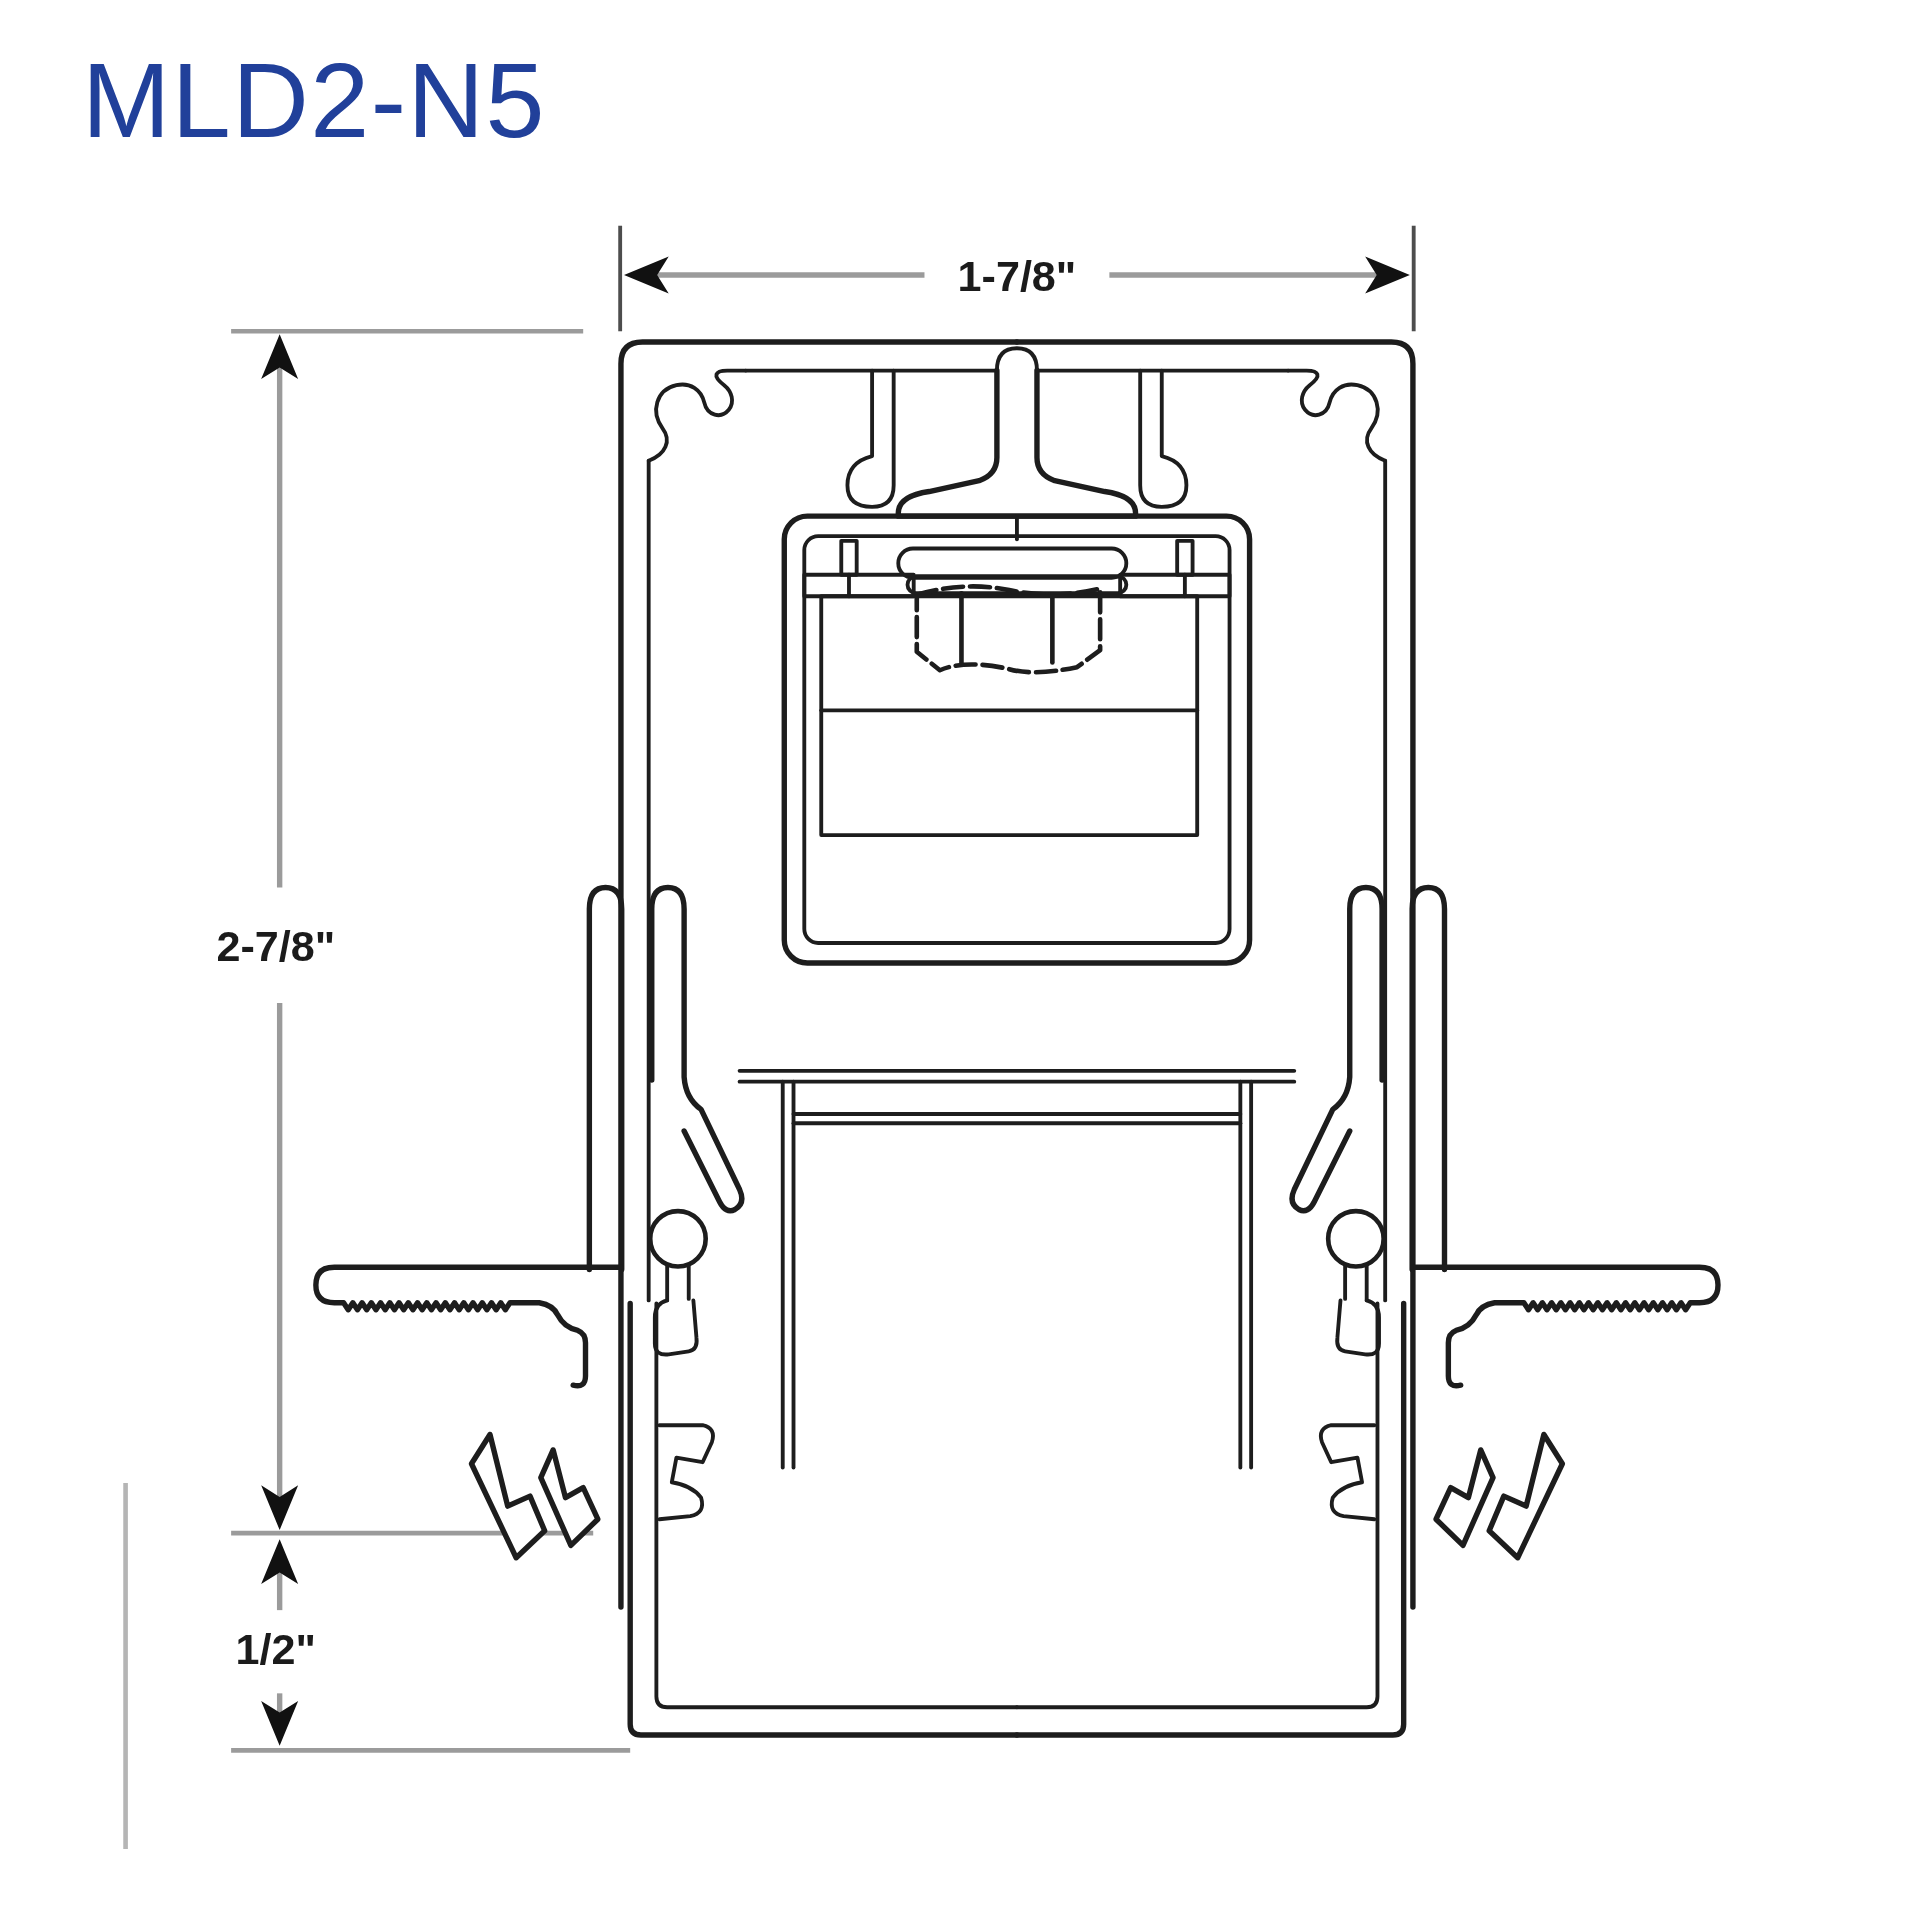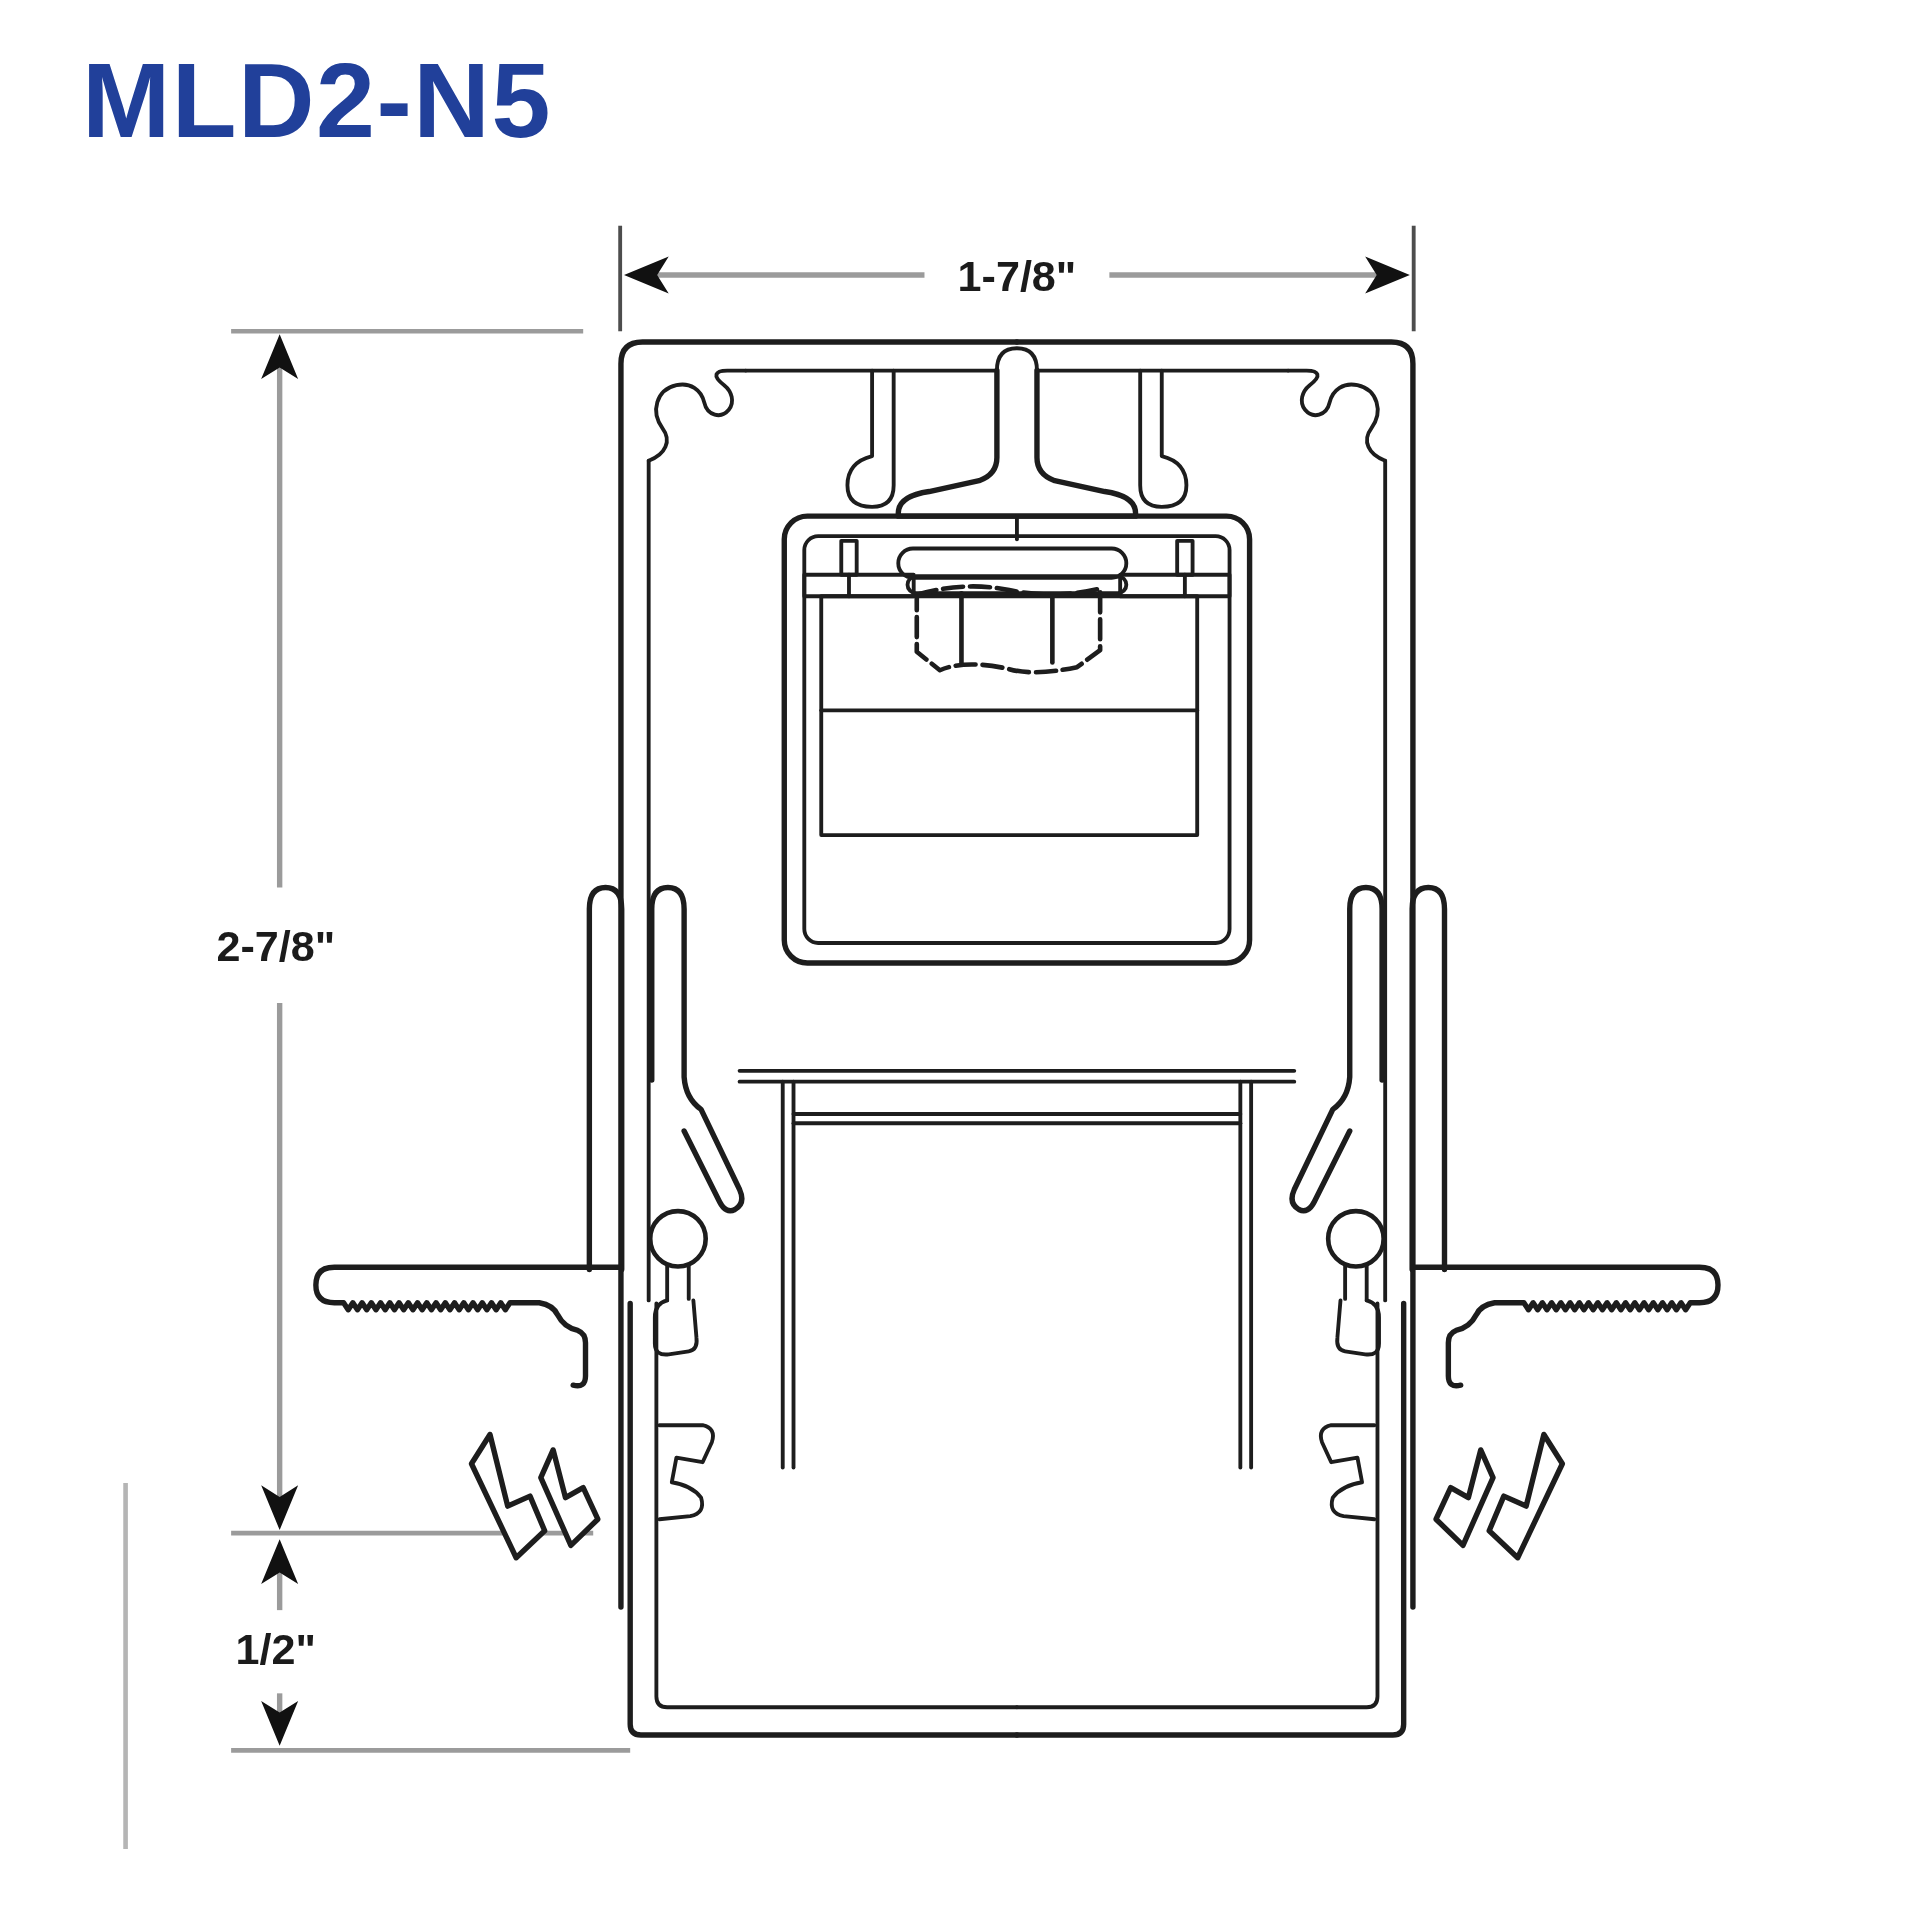--- a/index.html
+++ b/index.html
@@ -1,21 +1,21 @@
 <!DOCTYPE html>
 <html style="font-size:12.3px"><head>
 <meta charset="utf-8">
 <style>
   html,body{margin:0;padding:0;background:#ffffff;}
   body{width:1926px;height:1926px;position:relative;font-family:"Liberation Sans",sans-serif;}
   .page{position:absolute;inset:0;background:#ffffff;overflow:hidden;}
   .title{
     position:absolute;left:82px;top:40px;
     font-family:"Liberation Sans",sans-serif;
-    font-size:106px;font-weight:700;letter-spacing:1.5px;
+    font-size:106px;font-weight:400;letter-spacing:1.5px;
     color:#21409A;white-space:nowrap;
   }
   svg{position:absolute;left:0;top:0;}
   svg text{
     font-family:"Liberation Sans",sans-serif;
     font-weight:700;fill:#1b1b1b;
   }
   .dim-label{font-size:56px;}
 </style>
 </head>

